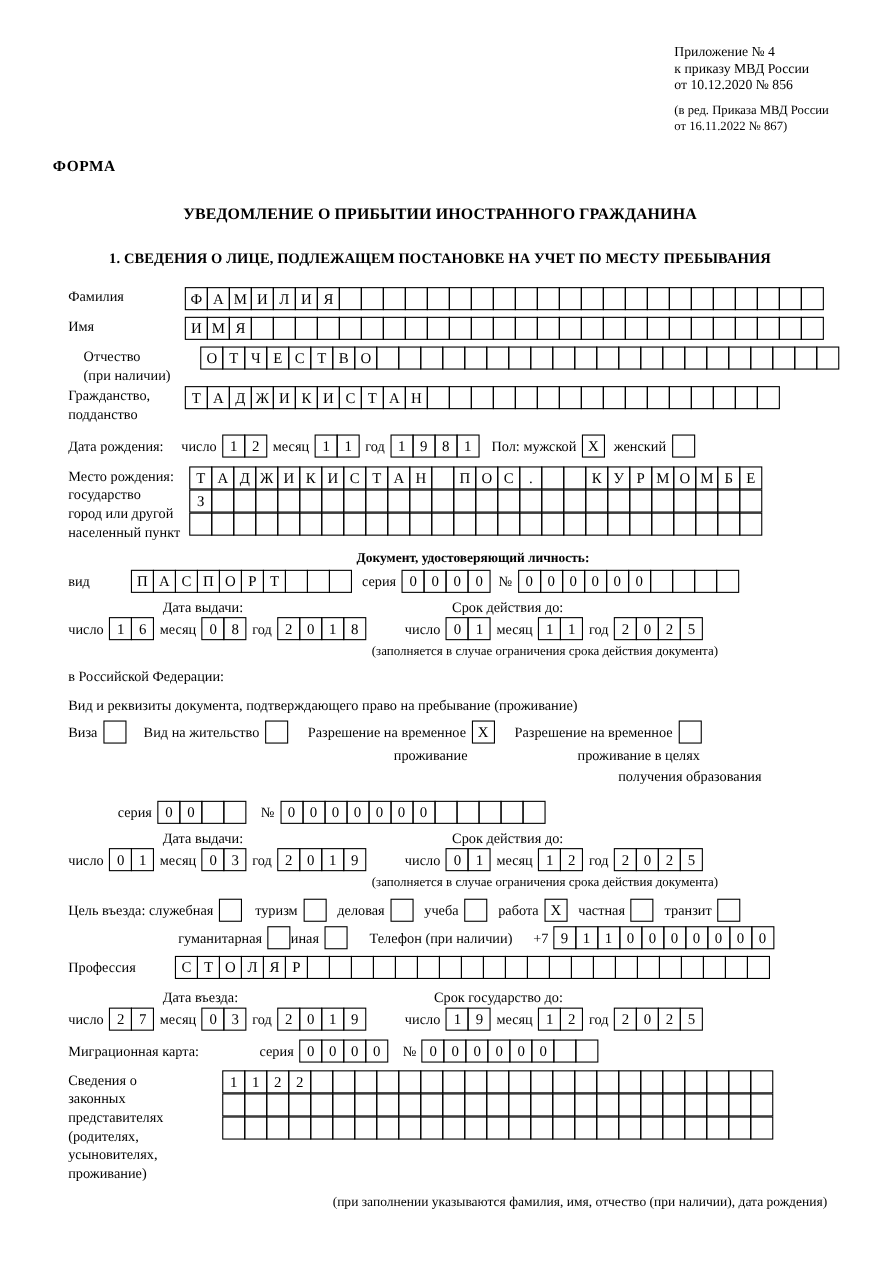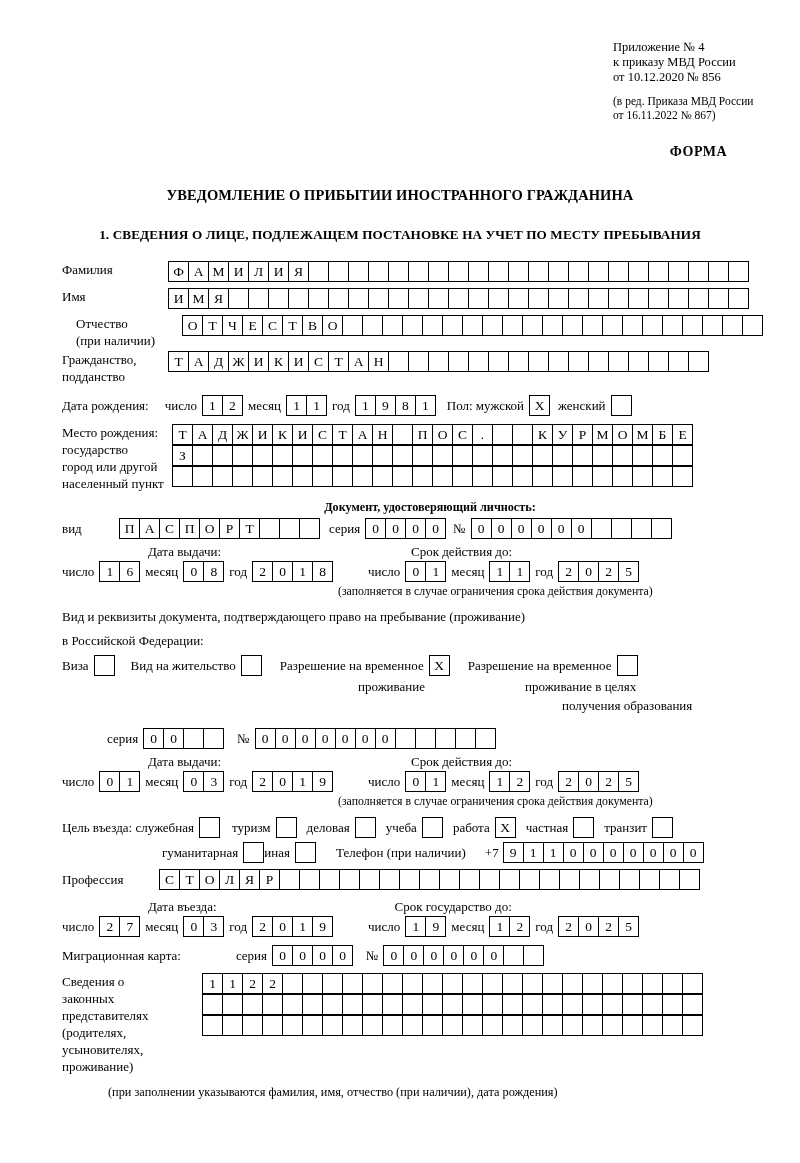--- a/index.html
+++ b/index.html
@@ -28,21 +28,21 @@
     font-size: 12.5px;
     line-height: 15px;
     width: 230px;
   }
   .hdr .small {
     font-size: 11.5px;
     margin-top: 9px;
     line-height: 14px;
   }
   .forma {
-    text-align: right;
+    text-align: left;
     font-weight: bold;
     font-size: 14px;
     margin-top: 22px;
     margin-right: 25px;
     letter-spacing: 0.5px;
   }
   .title {
     text-align: center;
     font-weight: bold;
     font-size: 14.5px;
@@ -119,21 +119,21 @@
   }
   .right-note {
     font-size: 11.8px;
     margin-left: 220px;
   }
   .subline {
     font-size: 13px;
     line-height: 17px;
   }
   .footer-note {
-    text-align: left;
+    text-align: right;
     font-size: 12.3px;
     margin-top: 10px;
   }
 </style>
 </head>
 <body>
 
 <div class="page">
 
   <div class="hdr">
@@ -493,22 +493,22 @@
     <span class="boxes">
       <span class="bx">2</span>
       <span class="bx">0</span>
       <span class="bx">2</span>
       <span class="bx">5</span>
     </span>
   </div>
 
   <div class="right-note" style="margin-left:290px;margin-top:2px">(заполняется в случае ограничения срока действия документа)</div>
 
+  <div class="subline" style="margin-top:7px;margin-left:14px">в Российской Федерации:</div>
   <div class="subline" style="margin-top:9px;margin-left:14px">Вид и реквизиты документа, подтверждающего право на пребывание (проживание)</div>
-  <div class="subline" style="margin-top:7px;margin-left:14px">в Российской Федерации:</div>
 
   <div class="row inline" style="margin-top:6px;margin-left:14px">
     <span class="lbl">Виза</span>
     <span class="cbx"></span>
     <span class="lbl" style="margin-left:16px">Вид на жительство</span>
     <span class="cbx"></span>
     <span class="lbl" style="margin-left:18px">Разрешение на временное</span>
     <span class="cbx">Х</span>
     <span class="lbl" style="margin-left:18px">Разрешение на временное</span>
     <span class="cbx"></span>

